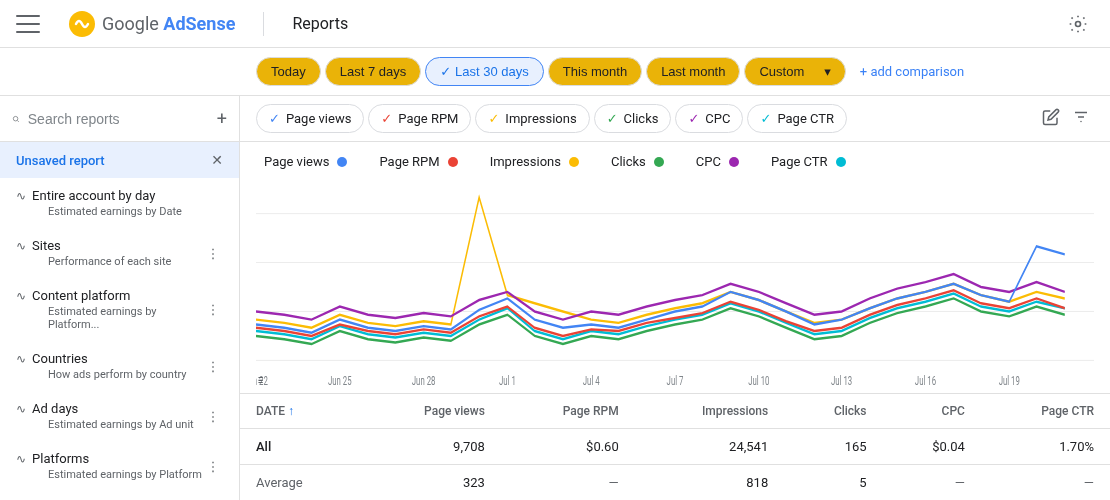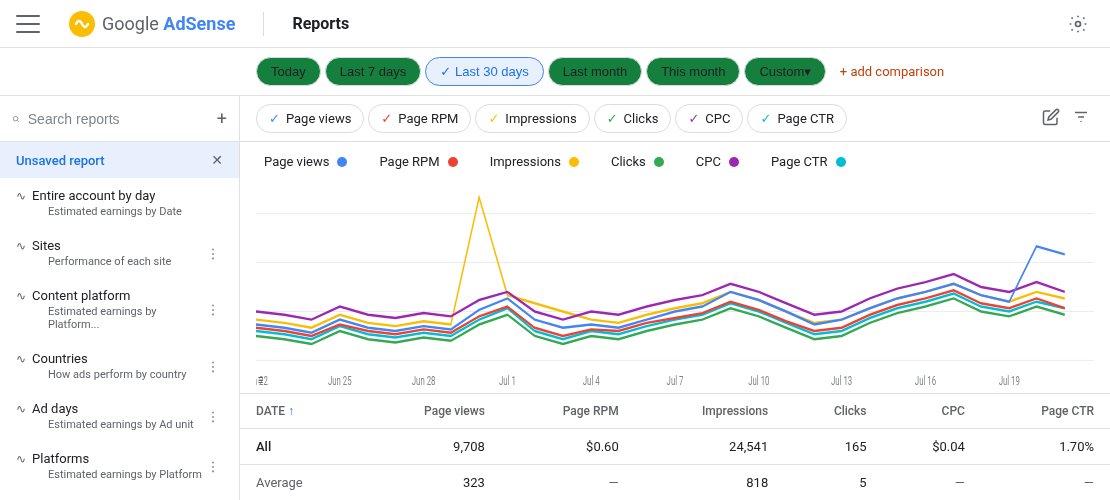--- a/index.html
+++ b/index.html
@@ -7,30 +7,30 @@
 
     
     .topbar { display: flex; align-items: center; height: 48px; padding: 0 16px; border-bottom: 1px solid #e0e0e0; gap: 28px; flex-shrink: 0; }
     .topbar-menu-icon { width: 24px; height: 24px; display: flex; flex-direction: column; justify-content: space-around; cursor: pointer; }
     .topbar-menu-icon span { display: block; height: 2px; background: #5f6368; border-radius: 1px; }
     .topbar-logo { display: flex; align-items: center; gap: 6px; }
     .logo-mark { width: 28px; height: 28px; }
     .logo-text { font-size: 18px; color: #5f6368; font-weight: 400; }
     .logo-text strong { color: #4285f4; }
     .topbar-divider { width: 1px; height: 24px; background: #dadce0; }
-    .topbar-title { font-size: 16px; color: #202124; font-weight: 700; }
+    .topbar-title { font-size: 16px; color: #202124; font-weight: 400; }
     .topbar-spacer { flex: 1; }
     .topbar-gear { width: 32px; height: 32px; display: flex; align-items: center; justify-content: center; cursor: pointer; border-radius: 50%; }
 
     
     .date-bar { display: flex; align-items: center; height: 48px; padding: 0 16px 0 256px; gap: 4px; border-bottom: 1px solid #e0e0e0; flex-shrink: 0; }
-    .date-btn { padding: 6px 14px; border: 1px solid #dadce0; border-radius: 20px; cursor: pointer; font-size: 13px; background: #15803d; color: #202124; white-space: nowrap; }
+    .date-btn { padding: 6px 14px; border: 1px solid #dadce0; border-radius: 20px; cursor: pointer; font-size: 13px; background: #eab308; color: #202124; white-space: nowrap; }
     .date-btn.active { background: #e8f0fe; border-color: #4285f4; color: #1a73e8; font-weight: 500; display: flex; align-items: center; gap: 4px; }
-    .date-btn-custom { display: flex; align-items: center; gap: 0; }
-    .add-comparison { display: flex; align-items: center; gap: 4px; color: #c2410c; font-size: 13px; cursor: pointer; padding: 6px 10px; border-radius: 20px; }
+    .date-btn-custom { display: flex; align-items: center; gap: 20px; }
+    .add-comparison { display: flex; align-items: center; gap: 4px; color: #3b82f6; font-size: 13px; cursor: pointer; padding: 6px 10px; border-radius: 20px; }
 
     
     .main-content { display: flex; flex: 1; overflow: hidden; }
 
     
     .sidebar { width: 240px; border-right: 1px solid #e0e0e0; display: flex; flex-direction: column; flex-shrink: 0; overflow-y: auto; }
     .sidebar-search { display: flex; align-items: center; gap: 8px; padding: 12px 12px; border-bottom: 1px solid #e0e0e0; }
     .sidebar-search input { border: none; outline: none; font-size: 14px; flex: 1; color: #202124; background: transparent; }
     .sidebar-search input::placeholder { color: #80868b; }
     .sidebar-item-active { background: #e8f0fe; padding: 10px 16px; display: flex; align-items: center; justify-content: space-between; cursor: pointer; }
@@ -96,22 +96,22 @@
   </div>
 </div>
 
 <div class="date-bar">
   <button class="date-btn">Today</button>
   <button class="date-btn">Last 7 days</button>
   <button class="date-btn active">
     <span>✓</span>
     <span>Last 30 days</span>
   </button>
+  <button class="date-btn">This month</button>
   <button class="date-btn">Last month</button>
-  <button class="date-btn">This month</button>
   <button class="date-btn date-btn-custom">
     <span>Custom</span>
     <span>▾</span>
   </button>
   <div class="add-comparison">
     <span>+ add comparison</span>
   </div>
 </div>
 
 <div class="main-content">

